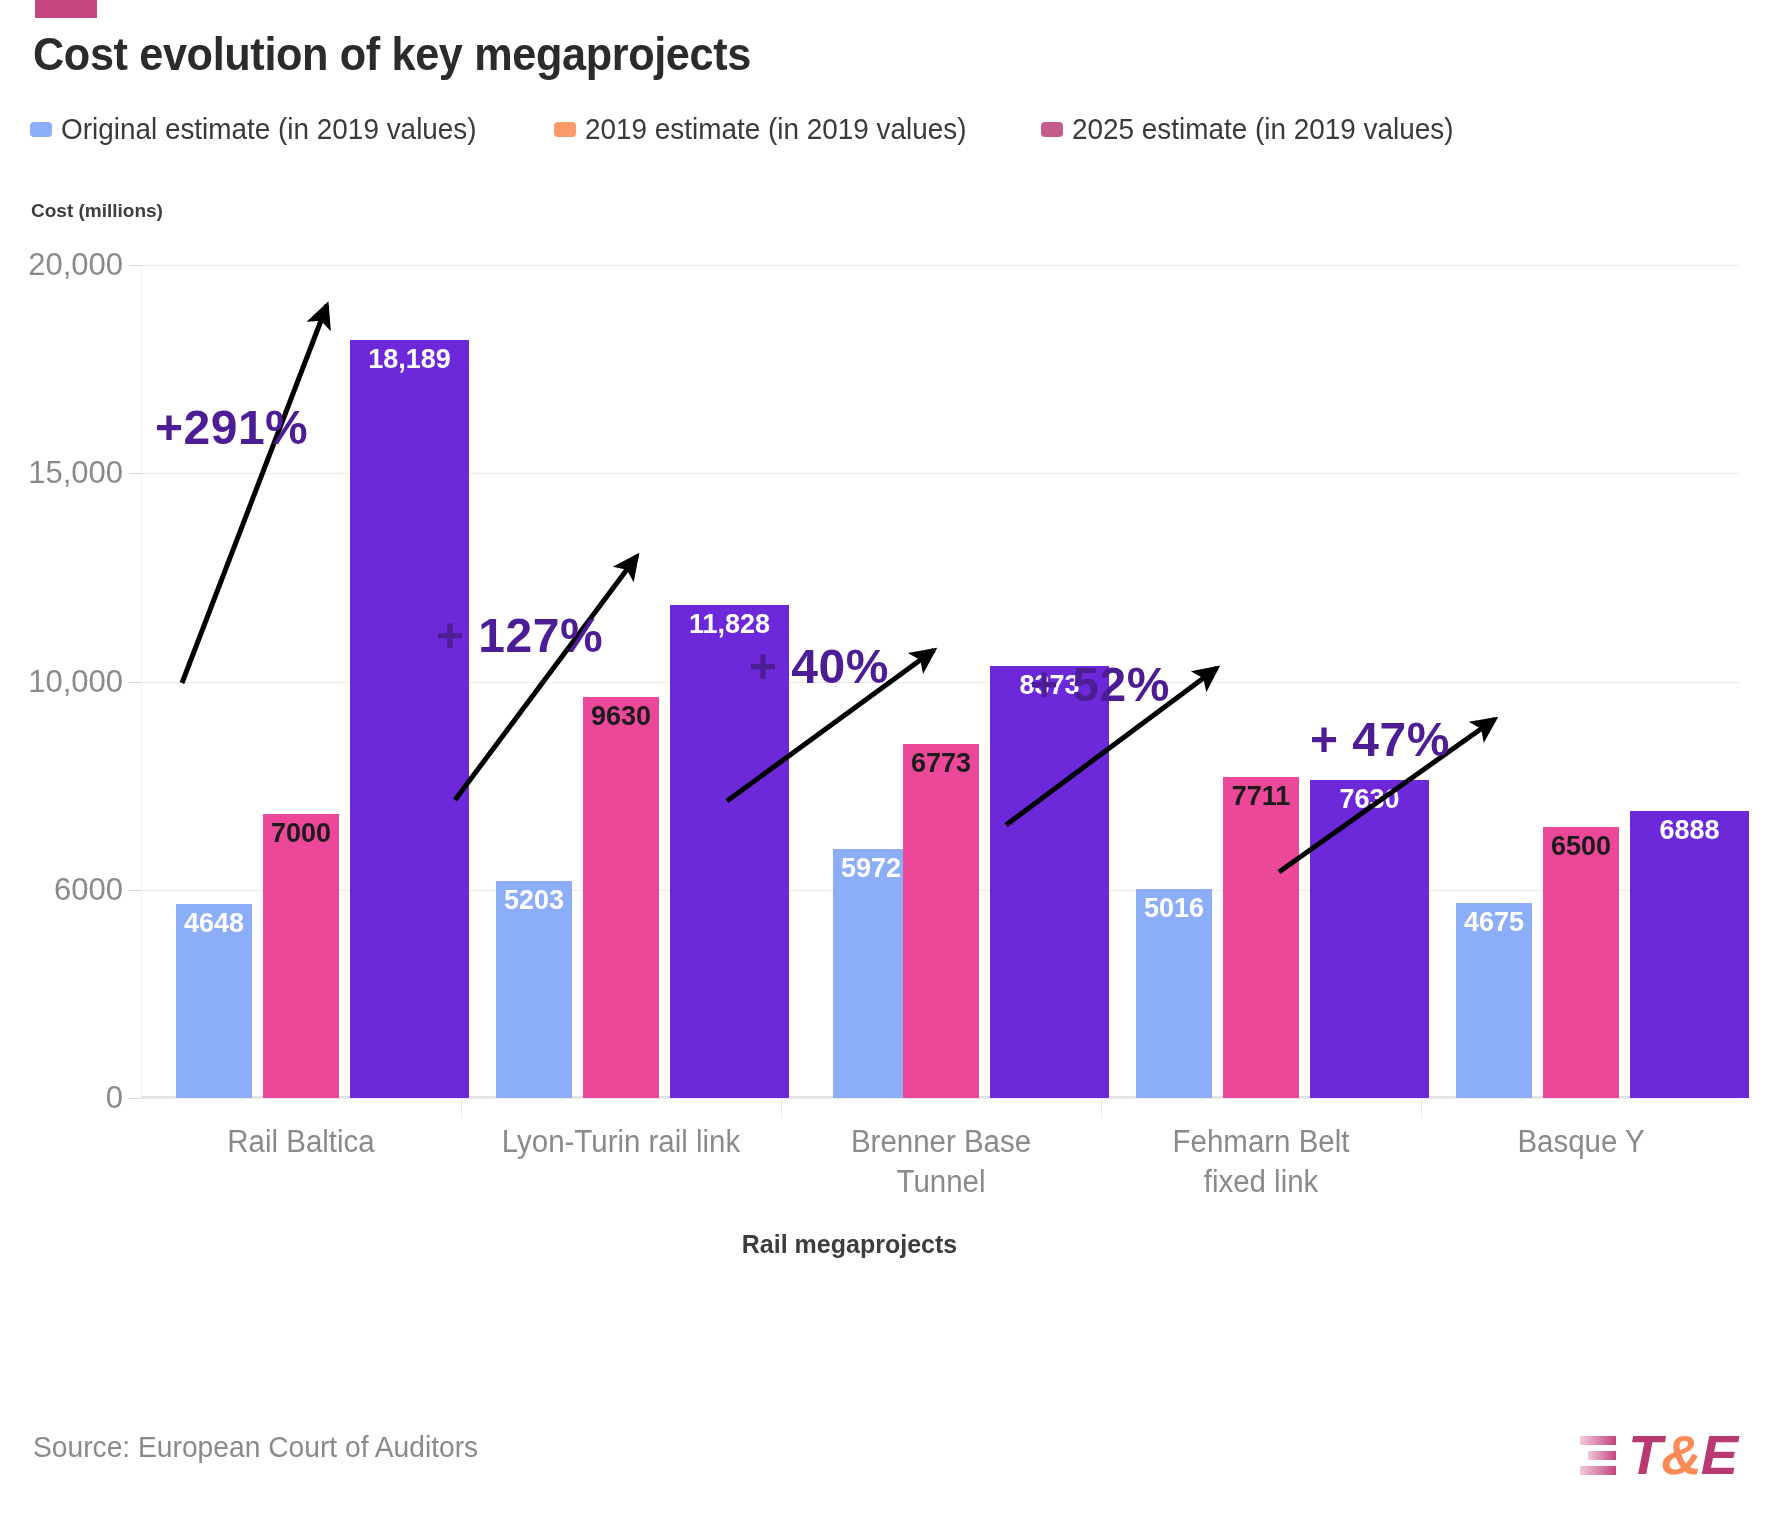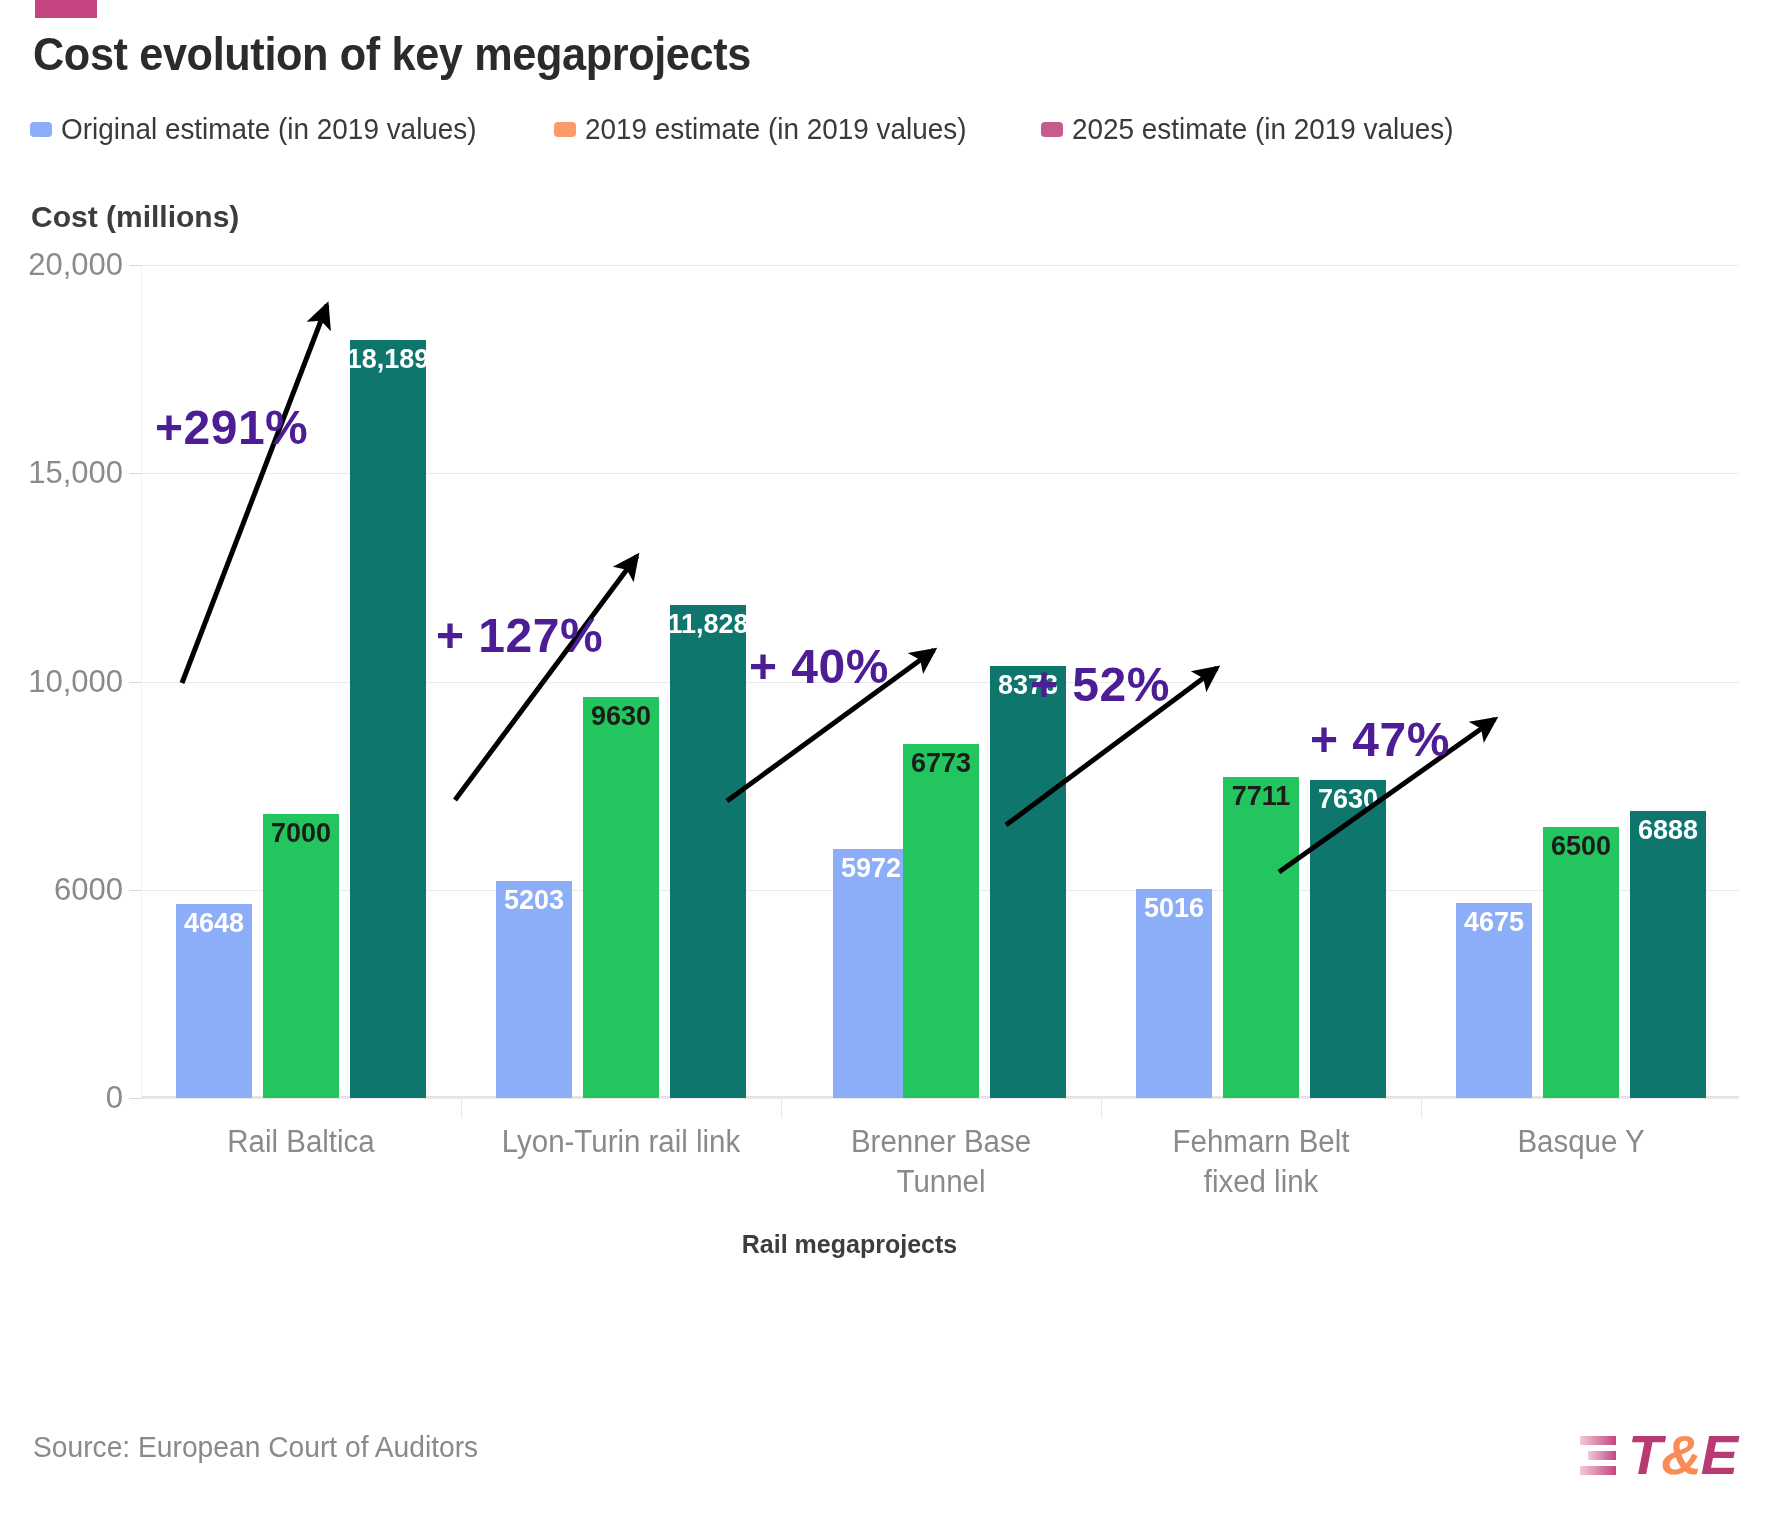--- a/index.html
+++ b/index.html
@@ -64,21 +64,21 @@
     color: #3a3a3a;
     transform: scaleX(0.93);
     transform-origin: left center;
   }
 
   
   .ylabel {
     position: absolute;
     left: 31px;
     top: 200px;
-    font-size: 30px;
+    font-size: 19px;
     font-weight: bold;
     color: #3d3d3d;
   }
 
   
   .plot {
     position: absolute;
     left: 141px;
     top: 265px;
     width: 1598px;
@@ -128,22 +128,22 @@
     position: absolute;
     bottom: 0;
     height: 100%;
   }
   .bar {
     position: absolute;
     bottom: 0;
     width: 76px;
   }
   .bar.s0 { background: #8cadf7; }
-  .bar.s1 { background: #22c55e; }
-  .bar.s2 { background: #0f766e; }
+  .bar.s1 { background: #ec4899; }
+  .bar.s2 { background: #6d28d9; padding-left: 43px; }
 
   .bar-value {
     position: absolute;
     top: 6px;
     left: 50%;
     transform: translateX(-50%);
     font-size: 27px;
     font-weight: bold;
     white-space: nowrap;
     line-height: 1;

